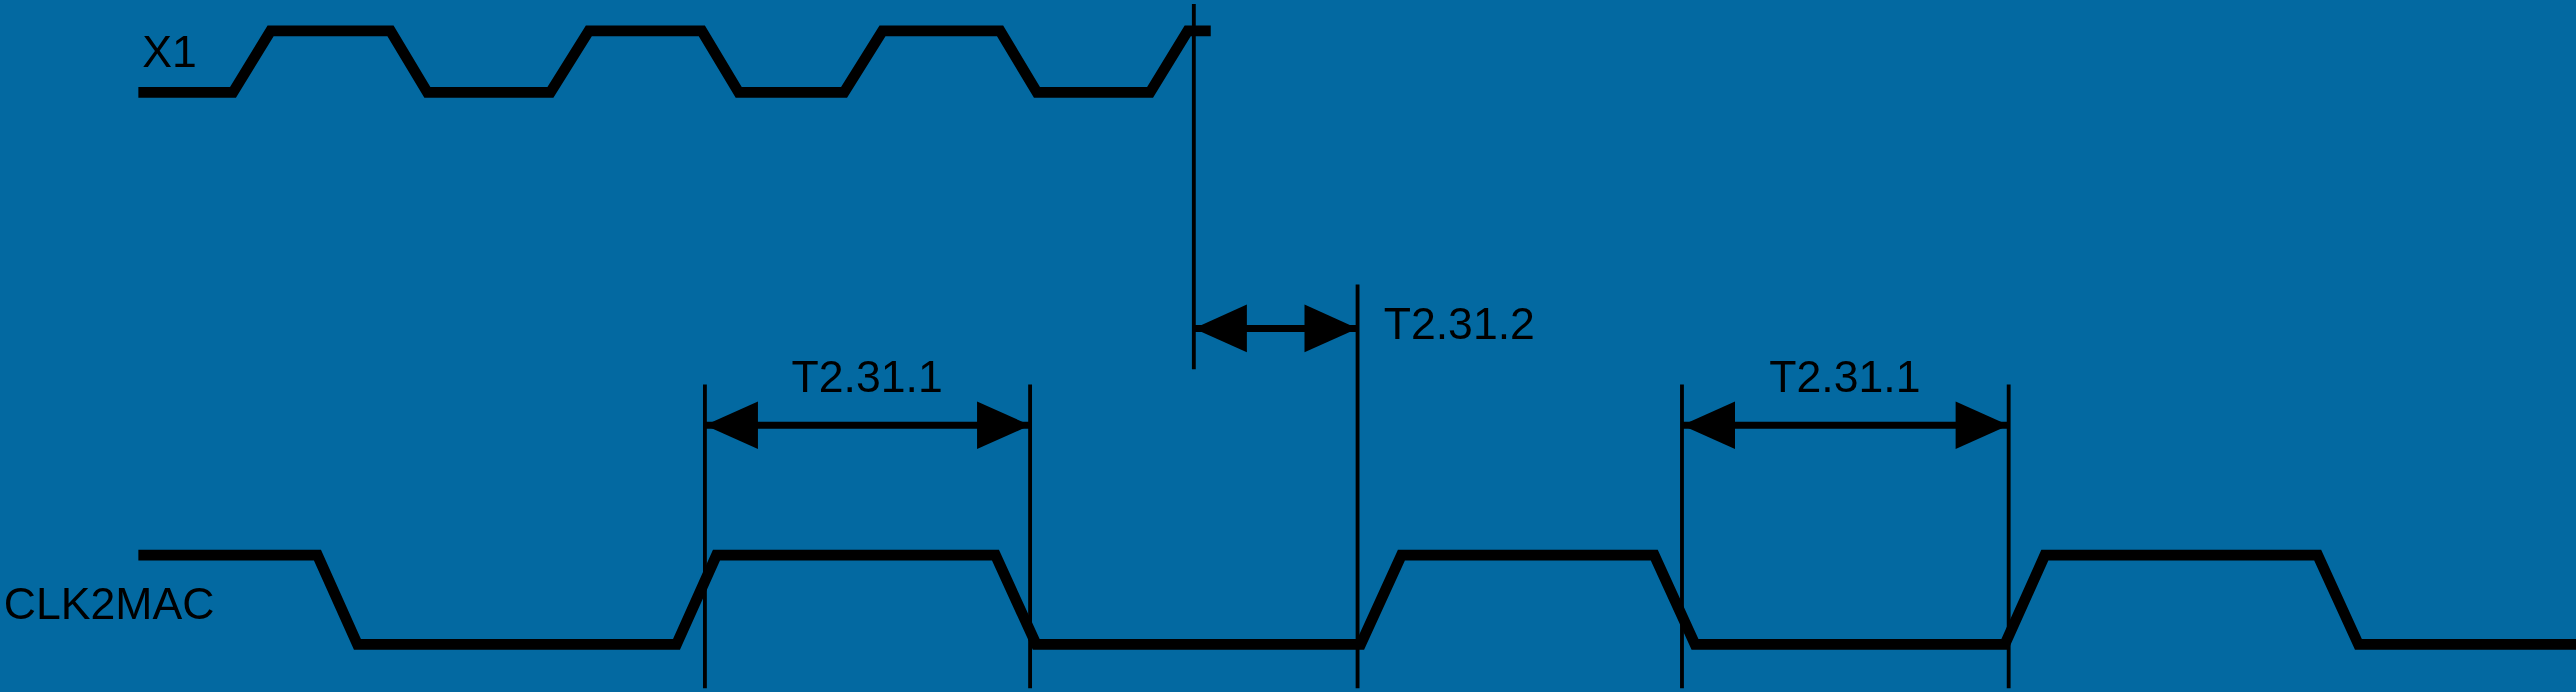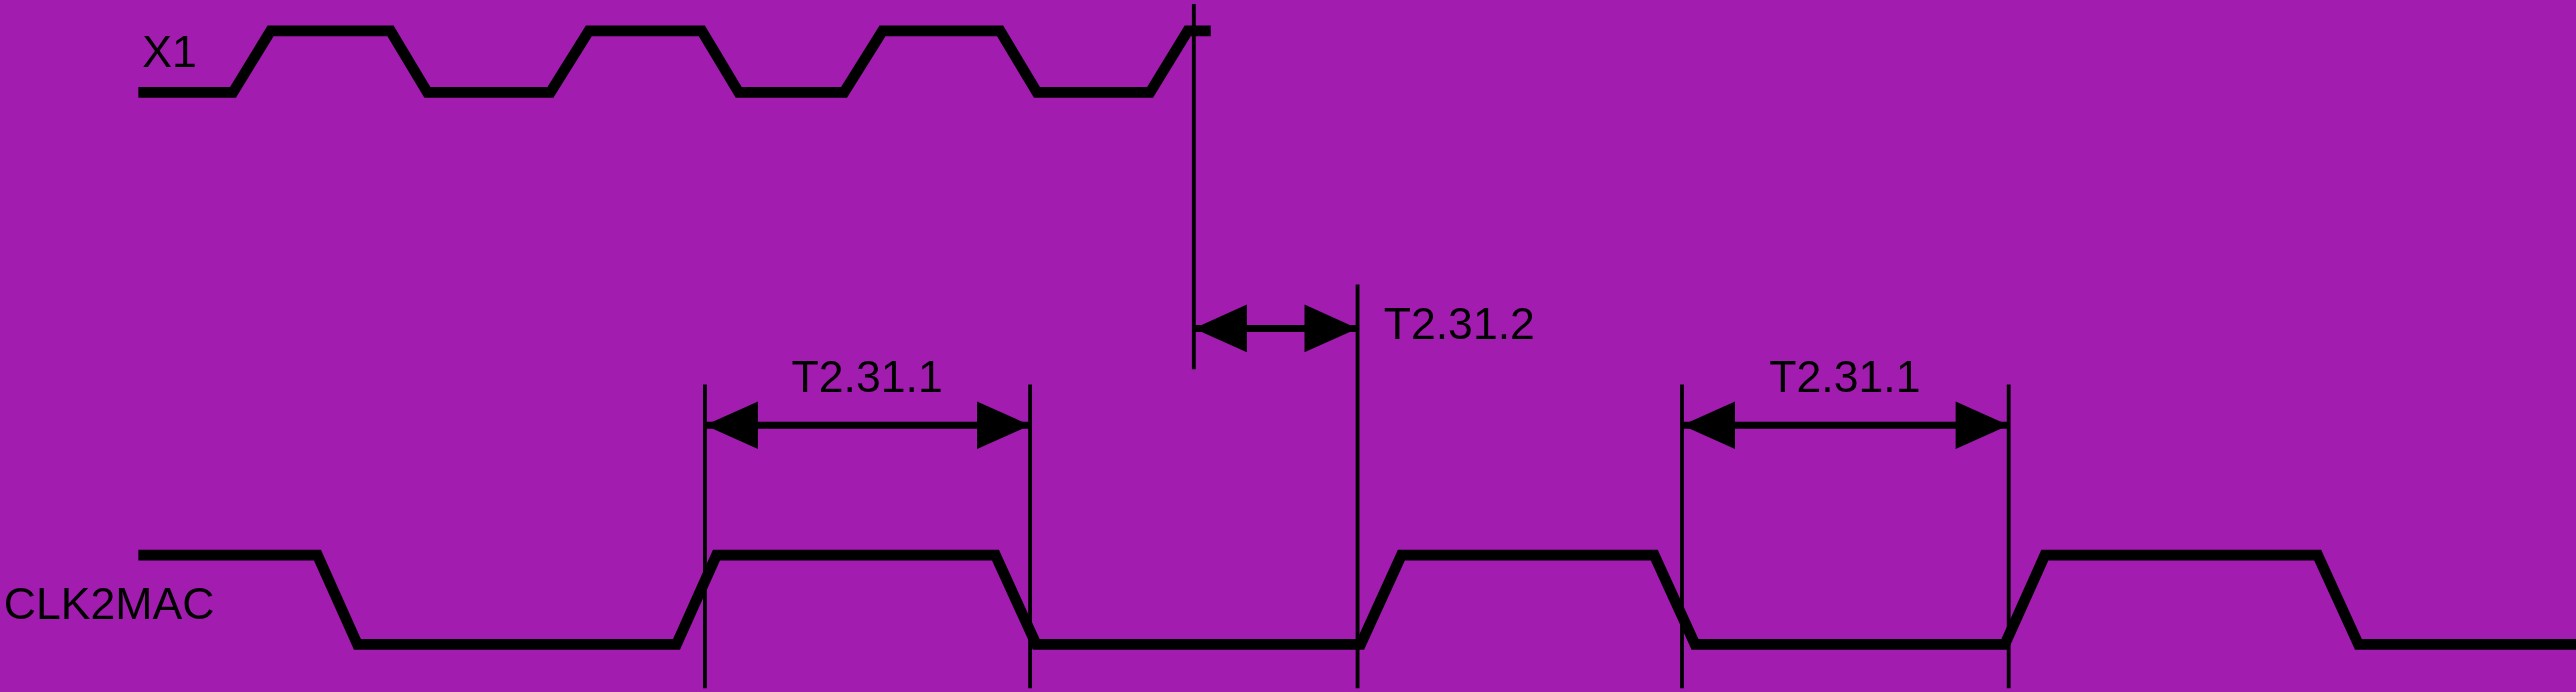--- a/index.html
+++ b/index.html
@@ -10,21 +10,21 @@
   body {
     width: 2576px;
     height: 693px;
     font-family: "Liberation Sans", sans-serif;
     overflow: hidden;
   }
   #diagram-root {
     position: relative;
     width: 2576px;
     height: 693px;
-    background: #a21caf;
+    background: #0369a1;
   }
   svg.timing-svg {
     display: block;
     width: 2576px;
     height: 693px;
   }
   .sig-label {
     font-family: "Liberation Sans", sans-serif;
     font-size: 58px;
     fill: #000000;

